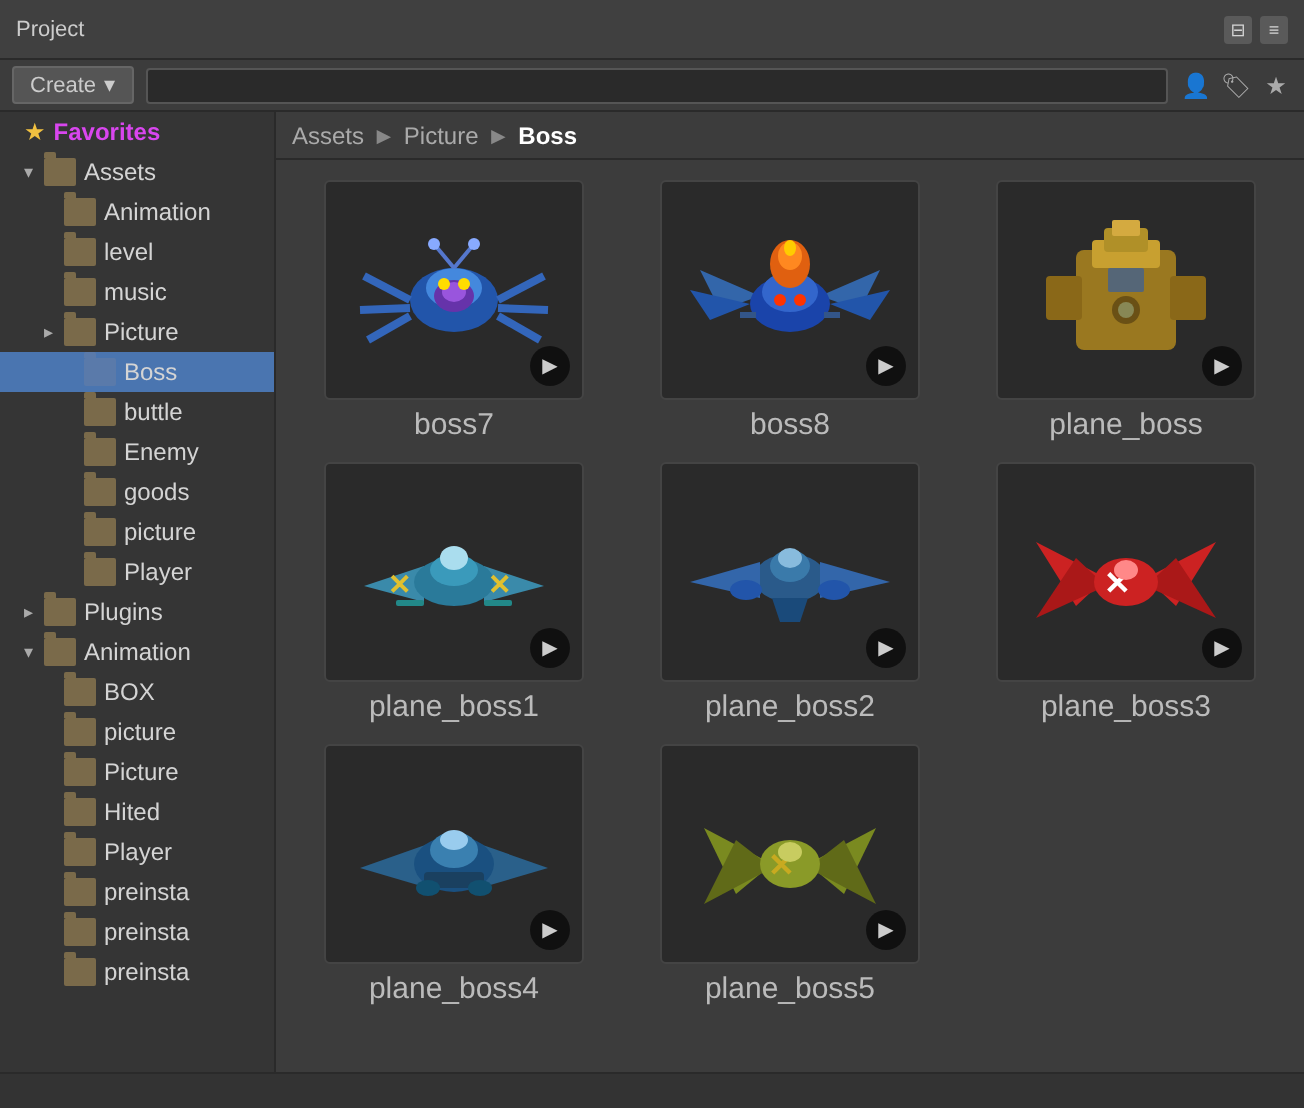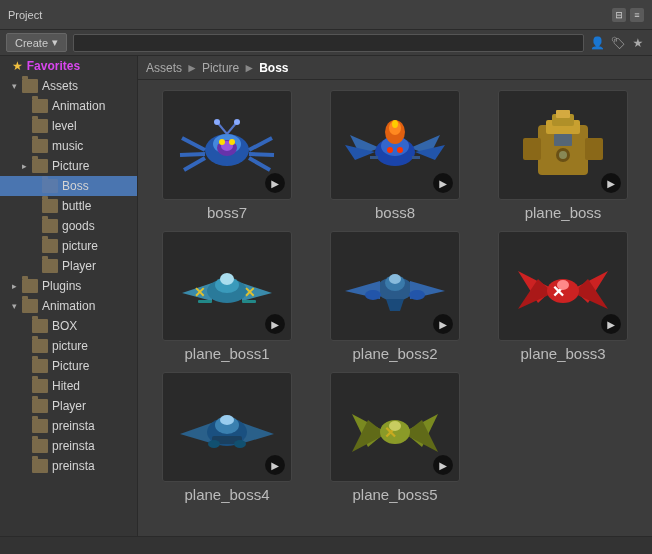--- a/index.html
+++ b/index.html
@@ -337,20 +337,25 @@
       <span>Boss</span>
     </div>
     <div class="sidebar-item indent3">
       <span class="arrow"></span>
       <div class="folder-icon"></div>
       <span>buttle</span>
     </div>
     <div class="sidebar-item indent3">
       <span class="arrow"></span>
       <div class="folder-icon"></div>
+      <span>Enemy</span>
+    </div>
+    <div class="sidebar-item indent3">
+      <span class="arrow"></span>
+      <div class="folder-icon"></div>
       <span>goods</span>
     </div>
     <div class="sidebar-item indent3">
       <span class="arrow"></span>
       <div class="folder-icon"></div>
       <span>picture</span>
     </div>
     <div class="sidebar-item indent3">
       <span class="arrow"></span>
       <div class="folder-icon"></div>

